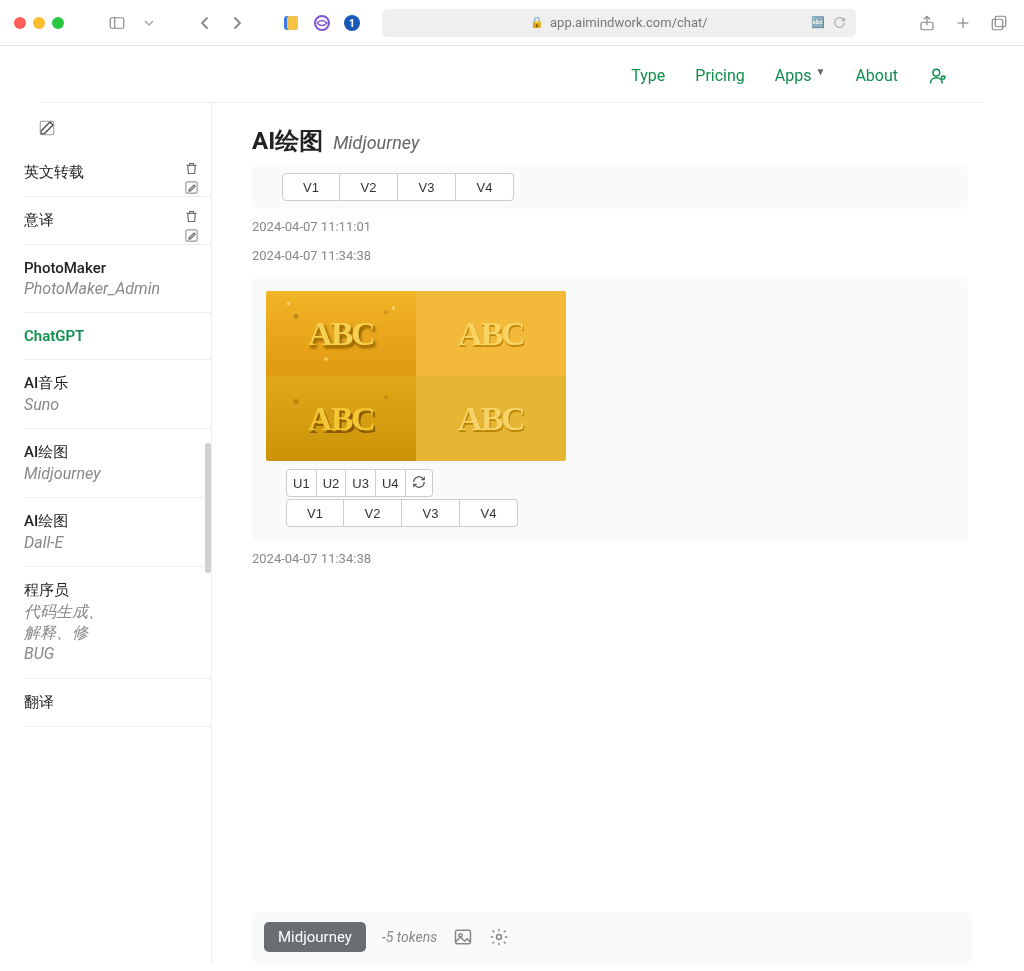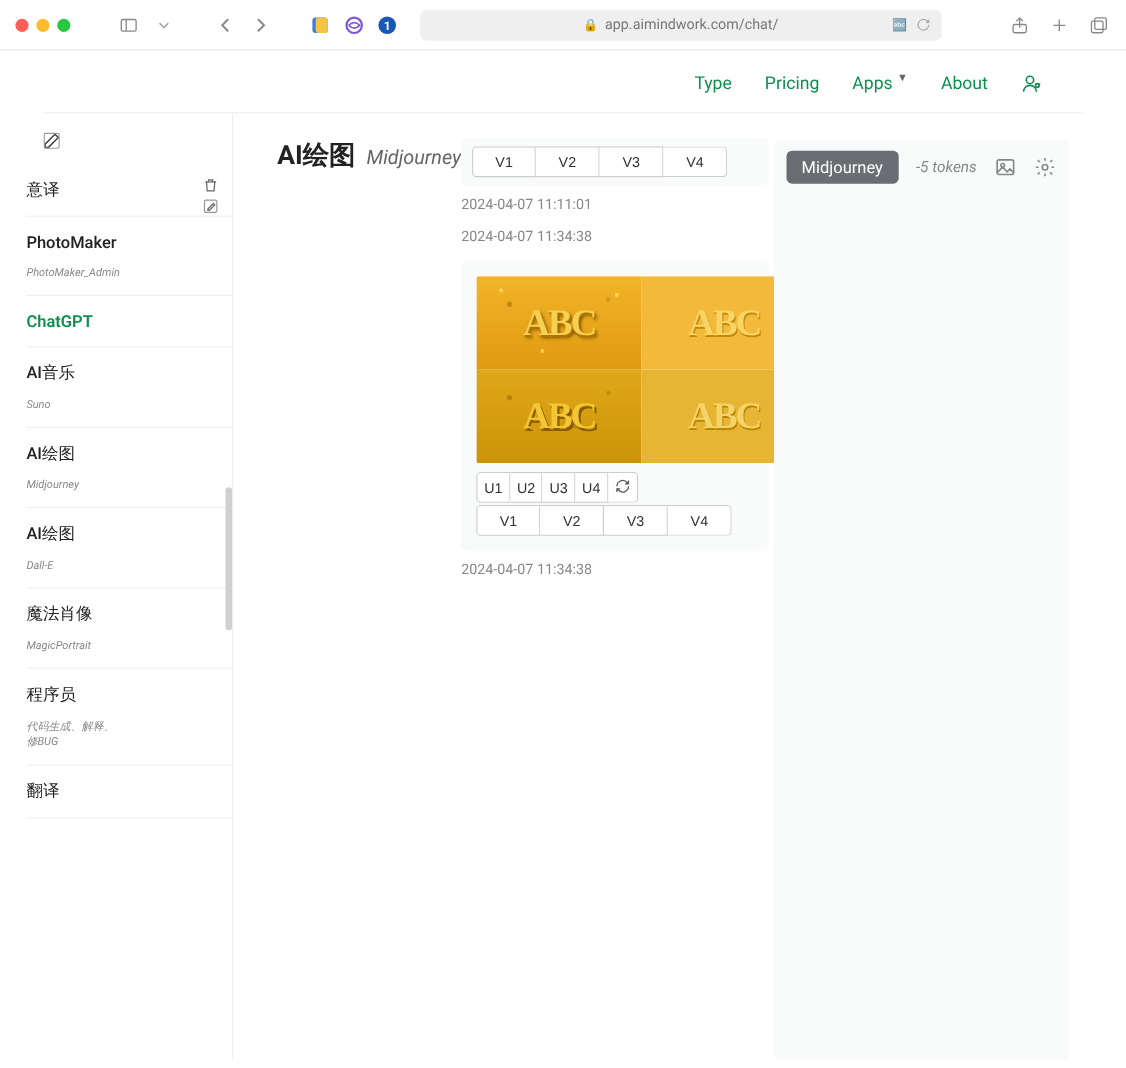--- a/index.html
+++ b/index.html
@@ -76,47 +76,47 @@
     position:relative;
   }
   .sidebar .compose { text-align:right; padding: 0 14px 12px;}
   .sidebar .item {
     padding: 14px 8px 14px 0;
     border-bottom: 1px solid #eee;
     position:relative;
     cursor:pointer;
   }
   .sidebar .item .title { font-size:15px; font-weight:500; color:#222;}
-  .sidebar .item .sub { font-size:10px; color:#888; font-style:italic; margin-top:14px;}
+  .sidebar .item .sub { font-size:16px; color:#888; font-style:italic; margin-top:2px;}
   .sidebar .item.active .title { color:var(--green); font-weight:600;}
   .sidebar .item .actions { position:absolute; right:12px; top:12px; display:flex; flex-direction:column; gap:4px;}
   .sidebar .item .actions span { color:#666;}
   .sidebar .item.desc .sub { font-style: italic; line-height:1.3; }
   .sb-scrollbar {
     position:absolute; right:0; top:340px; width:6px; height:130px; background:#d0d0d0; border-radius:3px;
   }
 
   
-  .main { flex:1; padding: 16px 40px 0 40px; display:flex; flex-direction:row; overflow:hidden;}
+  .main { flex:1; padding: 16px 40px 0 40px; display:flex; flex-direction:column; overflow:hidden;}
   .mj-title { font-size:24px; font-weight:700; margin:6px 0 2px;}
   .mj-title .tag { font-size:18px; font-weight:400; font-style:italic; color:#666; margin-left:4px;}
   .chat { flex:1; overflow:auto; padding-right:4px;}
 
   .msg-card {
     background: var(--bg);
     border-radius:6px;
     padding: 8px 10px 8px 10px;
     margin-top:6px;
   }
   .btn-row { display:flex; gap:0; }
   .btn-row button {
     width:58px; height:28px;
     background:#fff; border:1px solid #ccc; font-size:13px; color:#333; cursor:pointer;
   }
-  .btn-row button:first-child{border-radius:4px 0 0 4px;}
+  .btn-row button:first-child{border-radius:4px 0 0 4px;margin-left:20px;}
   .btn-row button:last-child{border-radius:0 4px 4px 0;}
   .btn-row button + button { border-left:none; }
   .ts { font-size:13px; color:#888; margin:10px 0 14px;}
 
   .user-msg {
     background: var(--light-green);
     border-radius:6px;
     padding: 14px 16px;
     font-size:16px;
     line-height:1.4;
@@ -310,20 +310,38 @@
 <div class="layout">
 
   <div class="sidebar">
     <div class="compose">
       <svg width="18" height="18" viewBox="0 0 24 24" fill="none" stroke="#444" stroke-width="1.8">
           <path d="M4 20h4L20 8l-4-4L4 16v4z"></path>
           <rect x="3" y="3" width="18" height="18" rx="2" stroke-width="1.4" stroke="#999" fill="none"></rect>
         </svg>
     </div>
 
+    <div class="item">
+      <div class="title">英文转载</div>
+      <div class="actions">
+        <span>
+          <svg width="15" height="15" viewBox="0 0 24 24" fill="none" stroke="#666" stroke-width="1.8">
+              <path d="M4 7h16"></path>
+              <path d="M9 7V4h6v3"></path>
+              <path d="M6 7l1 13h10l1-13"></path>
+            </svg>
+        </span>
+        <span>
+          <svg width="15" height="15" viewBox="0 0 24 24" fill="none" stroke="#666" stroke-width="1.8">
+              <rect x="3" y="3" width="18" height="18" rx="2" stroke="#999"></rect>
+              <path d="M8 16l8-8 2 2-8 8H8v-2z"></path>
+            </svg>
+        </span>
+      </div>
+    </div>
 
     <div class="item">
       <div class="title">意译</div>
       <div class="actions">
         <span>
           <svg width="15" height="15" viewBox="0 0 24 24" fill="none" stroke="#666" stroke-width="1.8">
               <path d="M4 7h16"></path>
               <path d="M9 7V4h6v3"></path>
               <path d="M6 7l1 13h10l1-13"></path>
             </svg>
@@ -354,24 +372,20 @@
     <div class="item">
       <div class="title">AI绘图</div>
       <div class="sub">Midjourney</div>
     </div>
 
     <div class="item">
       <div class="title">AI绘图</div>
       <div class="sub">Dall-E</div>
     </div>
 
-    <div class="item">
-      <div class="title">魔法肖像</div>
-      <div class="sub">MagicPortrait</div>
-    </div>
 
     <div class="item desc">
       <div class="title">程序员</div>
       <div class="sub" style="max-width:80px;">代码生成、解释、修BUG</div>
     </div>
 
     <div class="item">
       <div class="title">翻译</div>
     </div>
 

